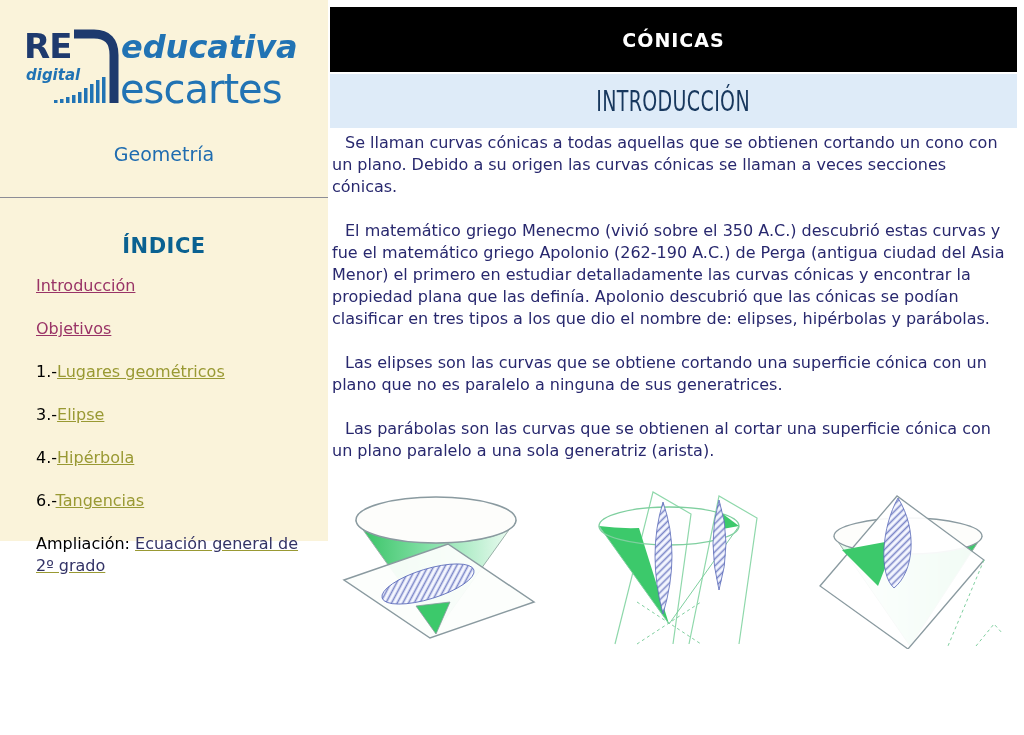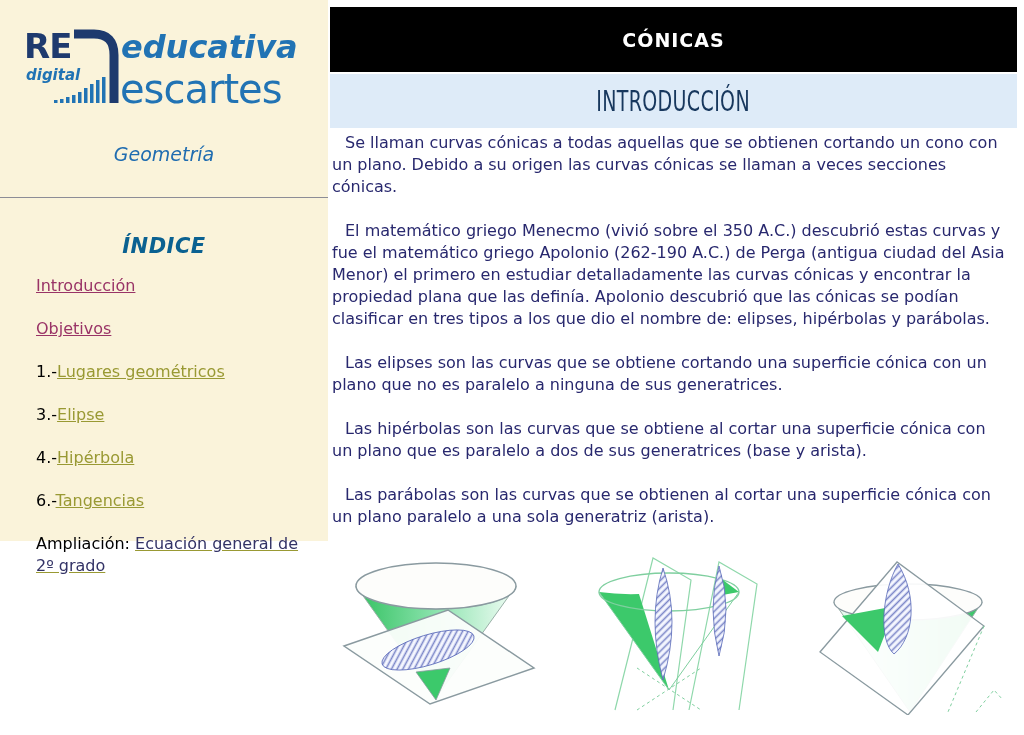--- a/index.html
+++ b/index.html
@@ -8,29 +8,29 @@
     background:#ffffff;font-family:"DejaVu Sans","Liberation Sans",sans-serif;
   }
   
   .sidebar{
     position:absolute;left:0;top:0;width:328px;height:541px;
     background:#FAF3DA;
   }
   .logo{margin:25px 0 0 24px;cursor:pointer;}
   .subject{
     margin-top:32px;text-align:center;
-    font-style:italic;font-size:19px;color:#1F6CB0;
+    font-size:19px;color:#1F6CB0;
   }
   .divider{
     border:none;border-top:1px solid #8C8C96;
     margin:32px 0 0 0;width:328px;
   }
   .index-title{
     margin:36px 0 17px 0;text-align:center;
-    font-size:21px;font-weight:bold;color:#0A6191;letter-spacing:0.5px;font-style:italic;
+    font-size:21px;font-weight:bold;color:#0A6191;letter-spacing:0.5px;
   }
   .index{padding-left:36px;padding-right:20px;}
   .index-item{
     font-size:16px;line-height:22px;margin-bottom:21px;color:#000000;
   }
   .index-item .prefix{color:#000000;}
   a.lnk{cursor:pointer;text-decoration:underline;}
   a.lnk-visited{color:#993366;}
   a.lnk-olive{color:#999933;}
   a.lnk-amp{color:#333366;text-decoration:underline;text-decoration-color:#999933;}
@@ -123,21 +123,20 @@
   </div>
 
   <div class="section-band">
     <span>INTRODUCCIÓN</span>
   </div>
 
   <div class="content">
     <p>Se llaman curvas cónicas a todas aquellas que se obtienen cortando un cono con un plano. Debido a su origen las curvas cónicas se llaman a veces secciones cónicas.</p>
     <p>El matemático griego Menecmo (vivió sobre el 350 A.C.) descubrió estas curvas y fue el matemático griego Apolonio (262-190 A.C.) de Perga (antigua ciudad del Asia Menor) el primero en estudiar detalladamente las curvas cónicas y encontrar la propiedad plana que las definía. Apolonio descubrió que las cónicas se podían clasificar en tres tipos a los que dio el nombre de: elipses, hipérbolas y parábolas.</p>
     <p>Las elipses son las curvas que se obtiene cortando una superficie cónica con un plano que no es paralelo a ninguna de sus generatrices.</p>
-    <p>Las hipérbolas son las curvas que se obtiene al cortar una superficie cónica con un plano que es paralelo a dos de sus generatrices (base y arista).</p>
     <p>Las parábolas son las curvas que se obtienen al cortar una superficie cónica con un plano paralelo a una sola generatriz (arista).</p>
 
     <div class="figures">
 
       <svg width="205" height="165" viewBox="0 0 205 165">
         <defs>
           <linearGradient id="gL" x1="0" y1="0" x2="1" y2="0">
             <stop offset="0" stop-color="#33C161"></stop>
             <stop offset="0.5" stop-color="#8CE3AE"></stop>
             <stop offset="1" stop-color="#F2FDF6"></stop>

